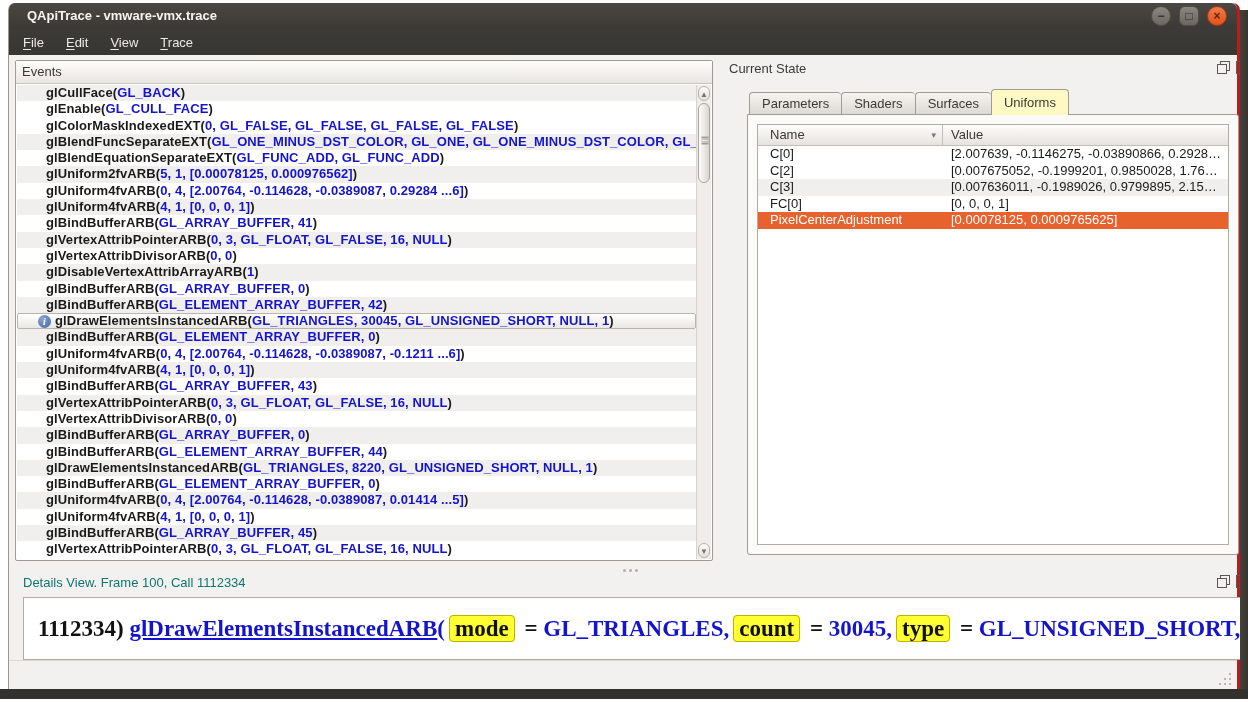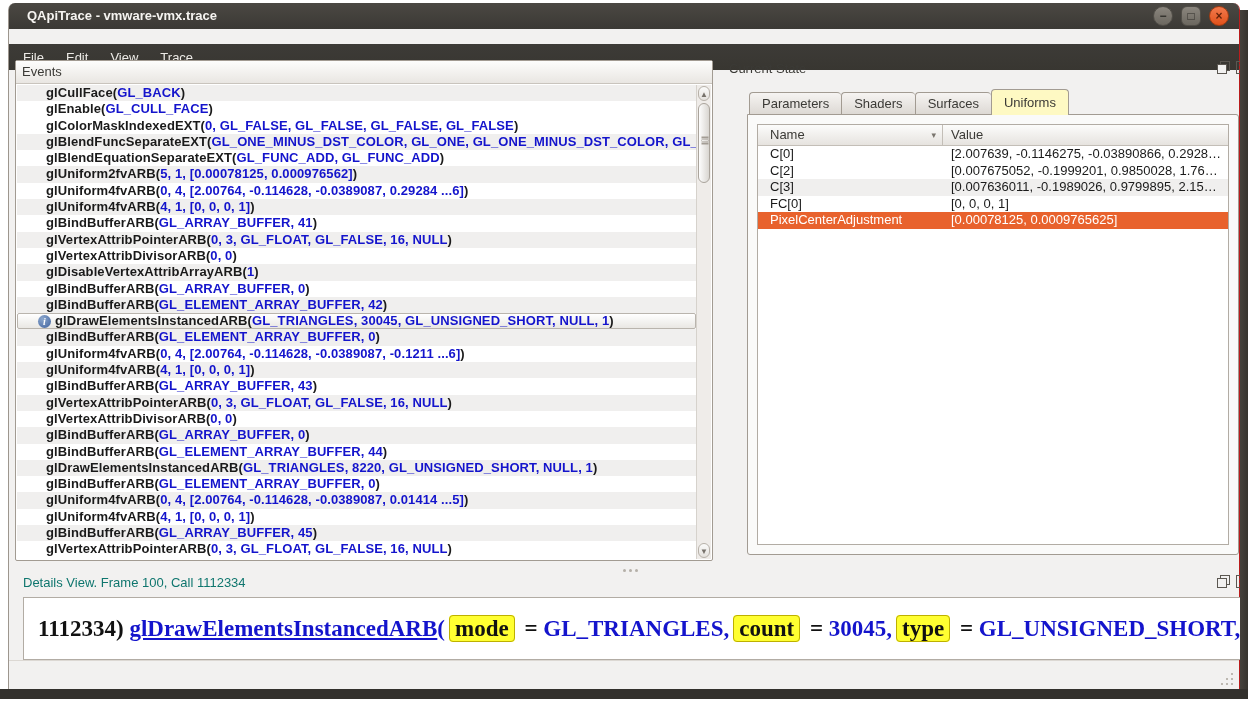--- a/index.html
+++ b/index.html
@@ -6,35 +6,35 @@
   html,body { width:1248px; height:702px; background:#ffffff; overflow:hidden;
               font-family:"Liberation Sans", sans-serif; }
   body { position:relative; }
 
   
   .right-shadow { position:absolute; left:1240px; top:10px; width:8px; height:689px;
                   background:linear-gradient(to right,#45423d,#36342f); }
   .bottom-band  { position:absolute; left:0; top:689px; width:1248px; height:10px; background:#33312d; }
   .app-window { position:absolute; left:8px; top:3px; width:1232px; height:686px;
                 background:#f2f1f0; border-radius:7px 7px 0 0;
-                border-left:1px solid #9d968e; border-right:1px solid #b91c1c; }
+                border-left:1px solid #9d968e; border-right:3px solid #b91c1c; }
   .titlebar { position:absolute; left:0; top:0; width:100%; height:26px; border-radius:6px 6px 0 0;
               background:linear-gradient(#4b4843,#3b3935); }
   .titlebar .title { position:absolute; left:18px; top:0; line-height:26px; color:#f6f4f1;
                      font-weight:bold; font-size:13px; }
   .winbtns { position:absolute; right:10px; top:3px; display:flex; gap:8px; }
   .wbtn { width:20px; height:20px; display:flex; align-items:center; justify-content:center;
           font-size:12px; font-weight:bold; }
   .wbtn.min, .wbtn.close { border-radius:50%; }
   .wbtn.max { border-radius:6px; }
   .wbtn.min, .wbtn.max { background:linear-gradient(#8b867e,#6b675f); border:1px solid #514e48; color:#2f2d29; }
   .wbtn.close { background:linear-gradient(#f27a4d,#e1511a); border:1px solid #a33c12; color:#65230a; }
   .menubar { position:absolute; left:0; top:26px; width:100%; height:26px;
              background:linear-gradient(#3d3b37,#383631); display:flex; align-items:center;
-             padding-left:14px; gap:22px;margin-top:15px; }
+             padding-left:14px; gap:22px; }
   .menu-item { color:#eceae6; font-size:13px; cursor:default; }
   .menu-item u { text-decoration:underline; text-underline-offset:2px; }
 
   
   .events-panel { position:absolute; left:6px; top:57px; width:698px; height:501px;
                   border:1px solid #a29b92; background:#ffffff; border-radius:2px; }
   .panel-header { height:23px; background:linear-gradient(#fdfdfc,#e9e6e2); border-bottom:1px solid #c9c4bd;
                   font-size:13px; color:#3b3a36; line-height:22px; padding-left:6px; }
   .events-list { position:absolute; left:1px; right:16px; top:24px; bottom:1px; overflow:hidden; background:#fff; }
   .ev-row { height:16.3px; line-height:16.3px; white-space:nowrap; overflow:hidden;

